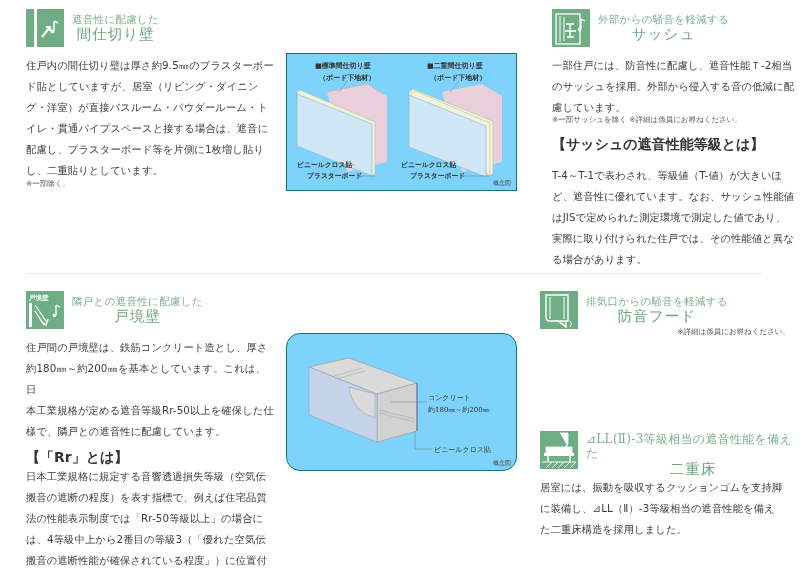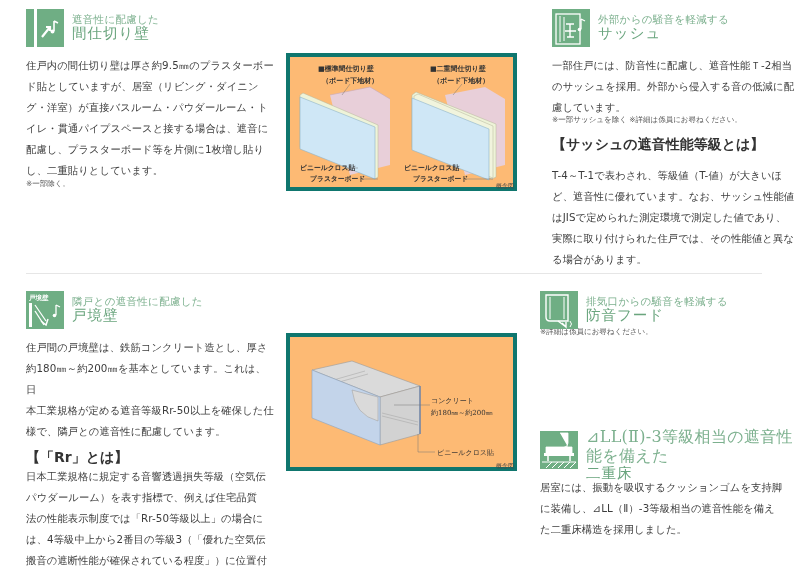--- a/index.html
+++ b/index.html
@@ -4,27 +4,27 @@
 <style>
   * { box-sizing: border-box; margin: 0; padding: 0; }
   html, body { width: 800px; height: 569px; background: #ffffff; overflow: hidden; }
   body { font-family: "DejaVu Sans", "Liberation Sans", sans-serif; color: #3a3a3a; position: relative; }
 
   .feature { position: absolute; }
   .feature-header { display: flex; align-items: center; height: 40px; }
   .icon-box { width: 38px; height: 38px; background: #6fae84; position: relative; flex-shrink: 0; overflow: hidden; }
   .titles { margin-left: 8px; line-height: 1.15; }
   .subtitle { font-family: "DejaVu Serif", "Liberation Serif", serif; font-size: 10.5px; color: #7cb08e; letter-spacing: 0.3px; }
-  .title { font-family: Liberation Mono, monospace; font-size: 14.5px; color: #6aa57e; letter-spacing: 1px; margin-top: 1px; }
+  .title { font-family: Liberation Sans, sans-serif; font-size: 14.5px; color: #6aa57e; letter-spacing: 1px; margin-top: 1px; text-align: center; }
 
   .body-text { font-size: 10.3px; line-height: 21px; color: #3c3c3c; margin-top: 7px; letter-spacing: 0.1px; }
   .note { font-size: 7.5px; color: #555; line-height: 11px; }
   .sub-heading { font-size: 14px; font-weight: bold; color: #333; line-height: 18px; margin-top: 8px; }
 
-  .diagram { position: absolute; border: 4px solid #0f766e; background: #fdba74; }
+  .diagram { position: absolute; border: 1px solid #0f766e; background: #7dd3fc; }
   .diagram svg { display: block; }
 
   .divider { position: absolute; left: 26px; top: 273px; width: 736px; height: 1px; background: #e6e6e6; }
 </style>
 </head>
 <body>
 
 <div class="feature" style="left:26px; top:8px; width:250px;">
   <div class="feature-header">
     <div class="icon-box" style="background:transparent;">
@@ -141,29 +141,29 @@
   </div>
   <div class="body-text">
     <div>住戸間の戸境壁は、鉄筋コンクリート造とし、厚さ</div>
     <div>約180㎜～約200㎜を基本としています。これは、日</div>
     <div>本工業規格が定める遮音等級Rr-50以上を確保した仕</div>
     <div>様で、隣戸との遮音性に配慮しています。</div>
   </div>
   <div class="sub-heading" style="margin-top:6px;">【「Rr」とは】</div>
   <div class="body-text" style="margin-top:0;">
     <div>日本工業規格に規定する音響透過損失等級（空気伝</div>
-    <div>パウダールーム）を表す指標で、例えば住宅品質</div>
+    <div>搬音の遮断の程度）を表す指標で、例えば住宅品質</div>
     <div>法の性能表示制度では「Rr-50等級以上」の場合に</div>
     <div>は、4等級中上から2番目の等級3（「優れた空気伝</div>
     <div>搬音の遮断性能が確保されている程度」）に位置付</div>
 
   </div>
 </div>
 
-<div class="diagram" style="left:286px; top:333px; width:231px; height:138px;">
+<div class="diagram" style="left:286px; top:333px; width:231px; height:138px;border-radius:14px;">
   <svg width="229" height="136" viewBox="0 0 229 136">
 
     <polygon points="22,33 62,24 130,49 90,60" fill="#dadada" stroke="#9a9a9a" stroke-width="0.6"></polygon>
     <line x1="40" y1="44" x2="75" y2="34" stroke="#aaa" stroke-width="0.6"></line>
     <line x1="42" y1="47" x2="78" y2="37" stroke="#aaa" stroke-width="0.6"></line>
 
     <polygon points="90,60 130,49 130,97 90,108" fill="#d2d2d2" stroke="#9a9a9a" stroke-width="0.6"></polygon>
     <line x1="92" y1="76" x2="128" y2="85" stroke="#aaa" stroke-width="0.6"></line>
     <line x1="92" y1="79" x2="128" y2="88" stroke="#aaa" stroke-width="0.6"></line>
 
@@ -189,37 +189,37 @@
         <line x1="24" y1="6" x2="24" y2="28" stroke="#fff" stroke-width="1"></line>
         <path d="M18 30 L26 36 M22 32 L26 36 L26 31" stroke="#fff" stroke-width="1.4" fill="none"></path>
         <path d="M30 30 Q33 33 30 36" stroke="#fff" stroke-width="1" fill="none"></path>
       </svg>
     </div>
     <div class="titles">
       <div class="subtitle">排気口からの騒音を軽減する</div>
       <div class="title">防音フード</div>
     </div>
   </div>
-  <div class="note" style="margin-top:-4px;">※詳細は係員にお尋ねください。</div>
+  <div class="note" style="margin-top:-4px;text-align:right;">※詳細は係員にお尋ねください。</div>
 </div>
 
 <div class="feature" style="left:540px; top:430px; width:260px;">
   <div class="feature-header">
     <div class="icon-box">
       <svg width="38" height="38" viewBox="0 0 38 38">
         <path d="M20 2 L28 2 L28 12 Q28 16 24 16 L6 16 L6 22 L32 22 L32 16 L28 16" fill="#fff" stroke="#fff" stroke-width="0.8"></path>
         <rect x="4" y="22" width="30" height="3" fill="#fff"></rect>
         <line x1="8" y1="25" x2="8" y2="30" stroke="#fff" stroke-width="1.5"></line>
         <line x1="30" y1="25" x2="30" y2="30" stroke="#fff" stroke-width="1.5"></line>
         <line x1="2" y1="31" x2="36" y2="31" stroke="#fff" stroke-width="1.2"></line>
         <path d="M6 37 L12 31 M12 37 L18 31 M18 37 L24 31 M24 37 L30 31 M30 37 L36 31" stroke="#fff" stroke-width="1"></path>
       </svg>
     </div>
     <div class="titles">
-      <div class="subtitle" style="font-size:16px;margin-top:11px;">⊿LL(Ⅱ)-3等級相当の遮音性能を備えた</div>
+      <div class="subtitle" style="font-size:12px;margin-top:11px;">⊿LL(Ⅱ)-3等級相当の遮音性能を備えた</div>
       <div class="title">二重床</div>
     </div>
   </div>
   <div class="body-text">
     <div>居室には、振動を吸収するクッションゴムを支持脚</div>
     <div>に装備し、⊿LL（Ⅱ）-3等級相当の遮音性能を備え</div>
     <div>た二重床構造を採用しました。</div>
   </div>
 </div>
 

